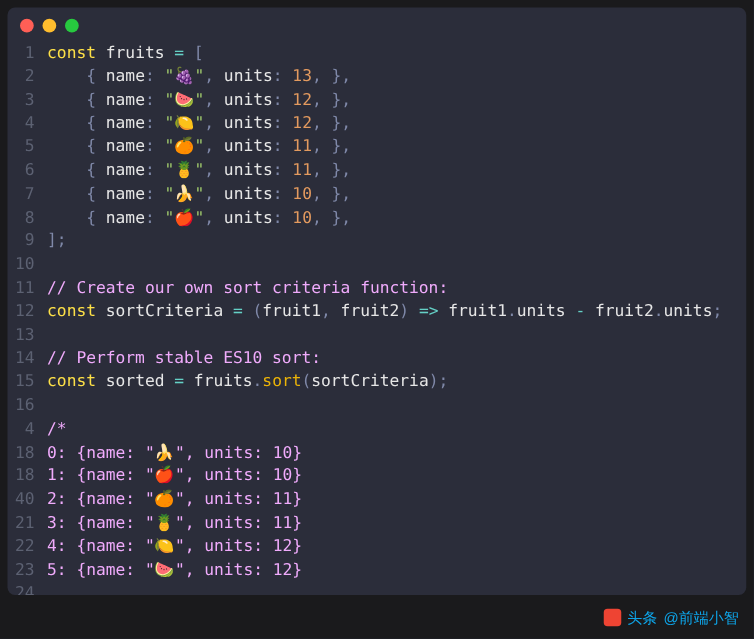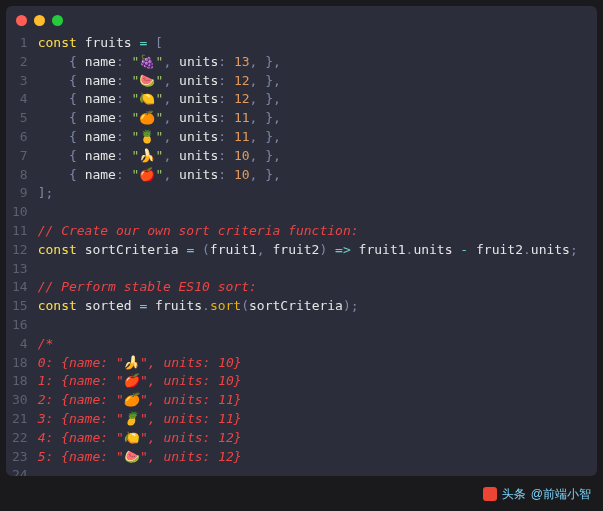--- a/index.html
+++ b/index.html
@@ -40,27 +40,27 @@
 }
 .gutter div { height: 18.8px; }
 .code { color: #b8bdd0; }
 .code .line { height: 18.8px; white-space: pre; }
 .kw { color: #fde047; }
 .varname { color: #e6e6e6; }
 .op { color: #65d0c6; }
 .pn { color: #7f88a8; }
 .str { color: #9dc76b; }
 .num { color: #e39a5f; }
-.cm { color: #ef4444; font-style: italic; }
+.cm { color: #f0abfc; }
 .fn { color: #eab308; }
 .watermark {
   position: absolute;
   right: 12px;
   bottom: 8px;
-  color: #7dd3fc;
+  color: #0ea5e9;
   font-family: Arial, sans-serif;
   font-size: 12px;
   display: flex;
   align-items: center;
   gap: 5px;
   padding-left: 12px;
 }
 .wm-logo {
   width: 14px; height: 14px; border-radius: 3px;
   background: #e43; display: inline-block;
@@ -89,21 +89,21 @@
         <div>10</div>
         <div>11</div>
         <div>12</div>
         <div>13</div>
         <div>14</div>
         <div>15</div>
         <div>16</div>
         <div>4</div>
         <div>18</div>
         <div>18</div>
-        <div>30</div>
+        <div>40</div>
         <div>21</div>
         <div>22</div>
         <div>23</div>
         <div>24</div>
       </div>
     <div class="code" id="code">
         <div class="line"><span class="kw">const</span> <span class="varname">fruits</span> <span class="op">=</span> <span class="pn">[</span></div>
         <div class="line">    <span class="pn">{</span> <span class="varname">name</span><span class="pn">:</span> <span class="str">"🍇"</span><span class="pn">,</span> <span class="varname">units</span><span class="pn">:</span> <span class="num">13</span><span class="pn">, },</span></div>
         <div class="line">    <span class="pn">{</span> <span class="varname">name</span><span class="pn">:</span> <span class="str">"🍉"</span><span class="pn">,</span> <span class="varname">units</span><span class="pn">:</span> <span class="num">12</span><span class="pn">, },</span></div>
         <div class="line">    <span class="pn">{</span> <span class="varname">name</span><span class="pn">:</span> <span class="str">"🍋"</span><span class="pn">,</span> <span class="varname">units</span><span class="pn">:</span> <span class="num">12</span><span class="pn">, },</span></div>

